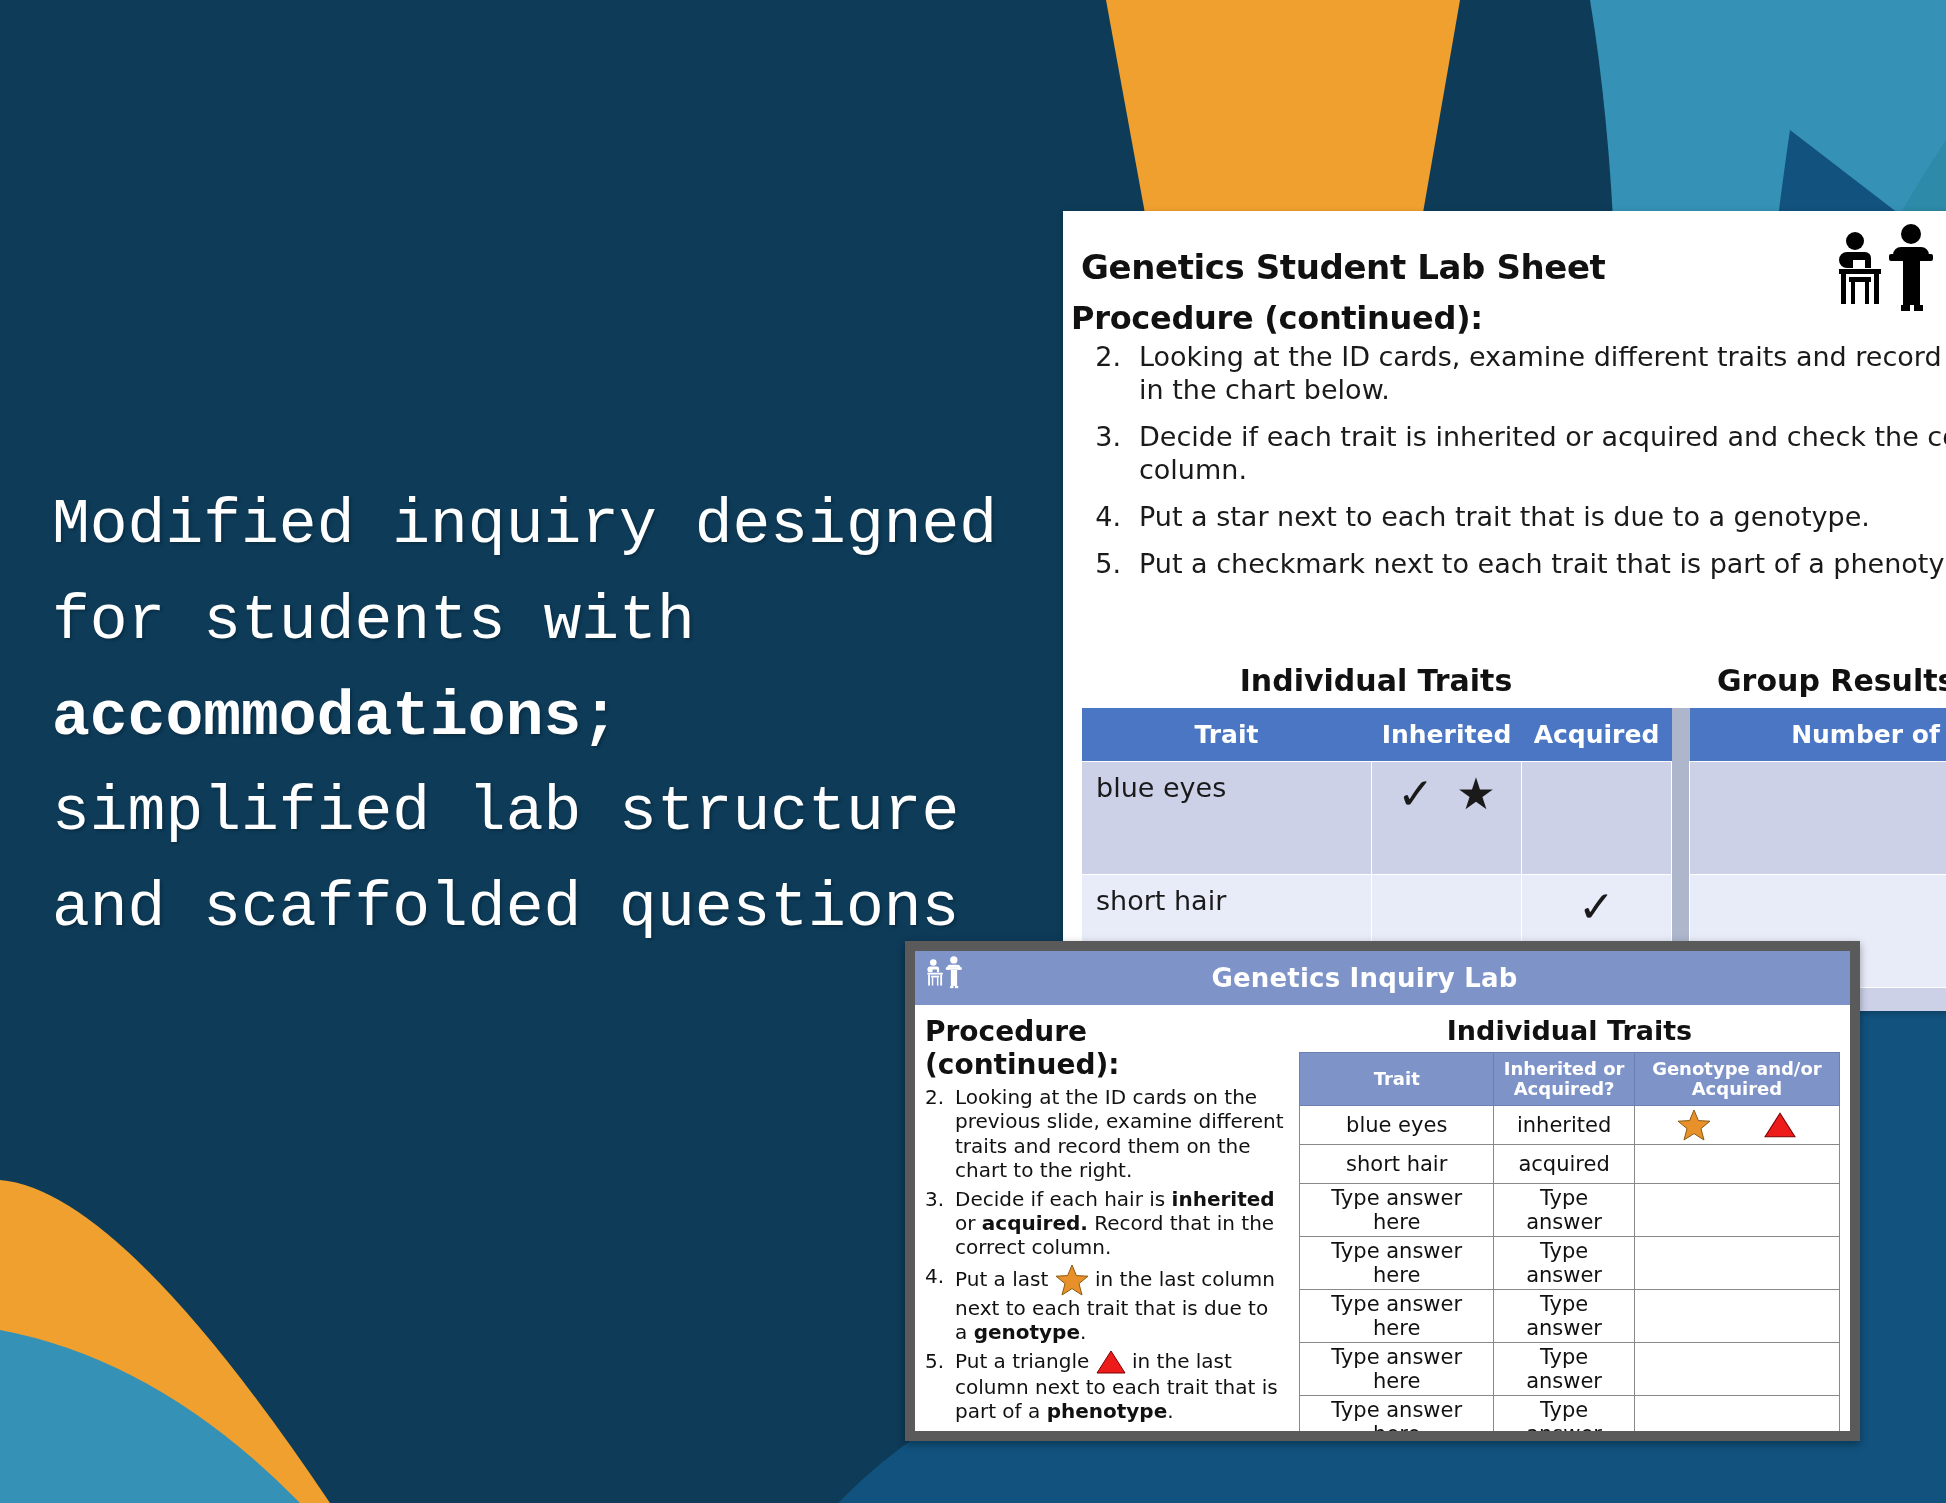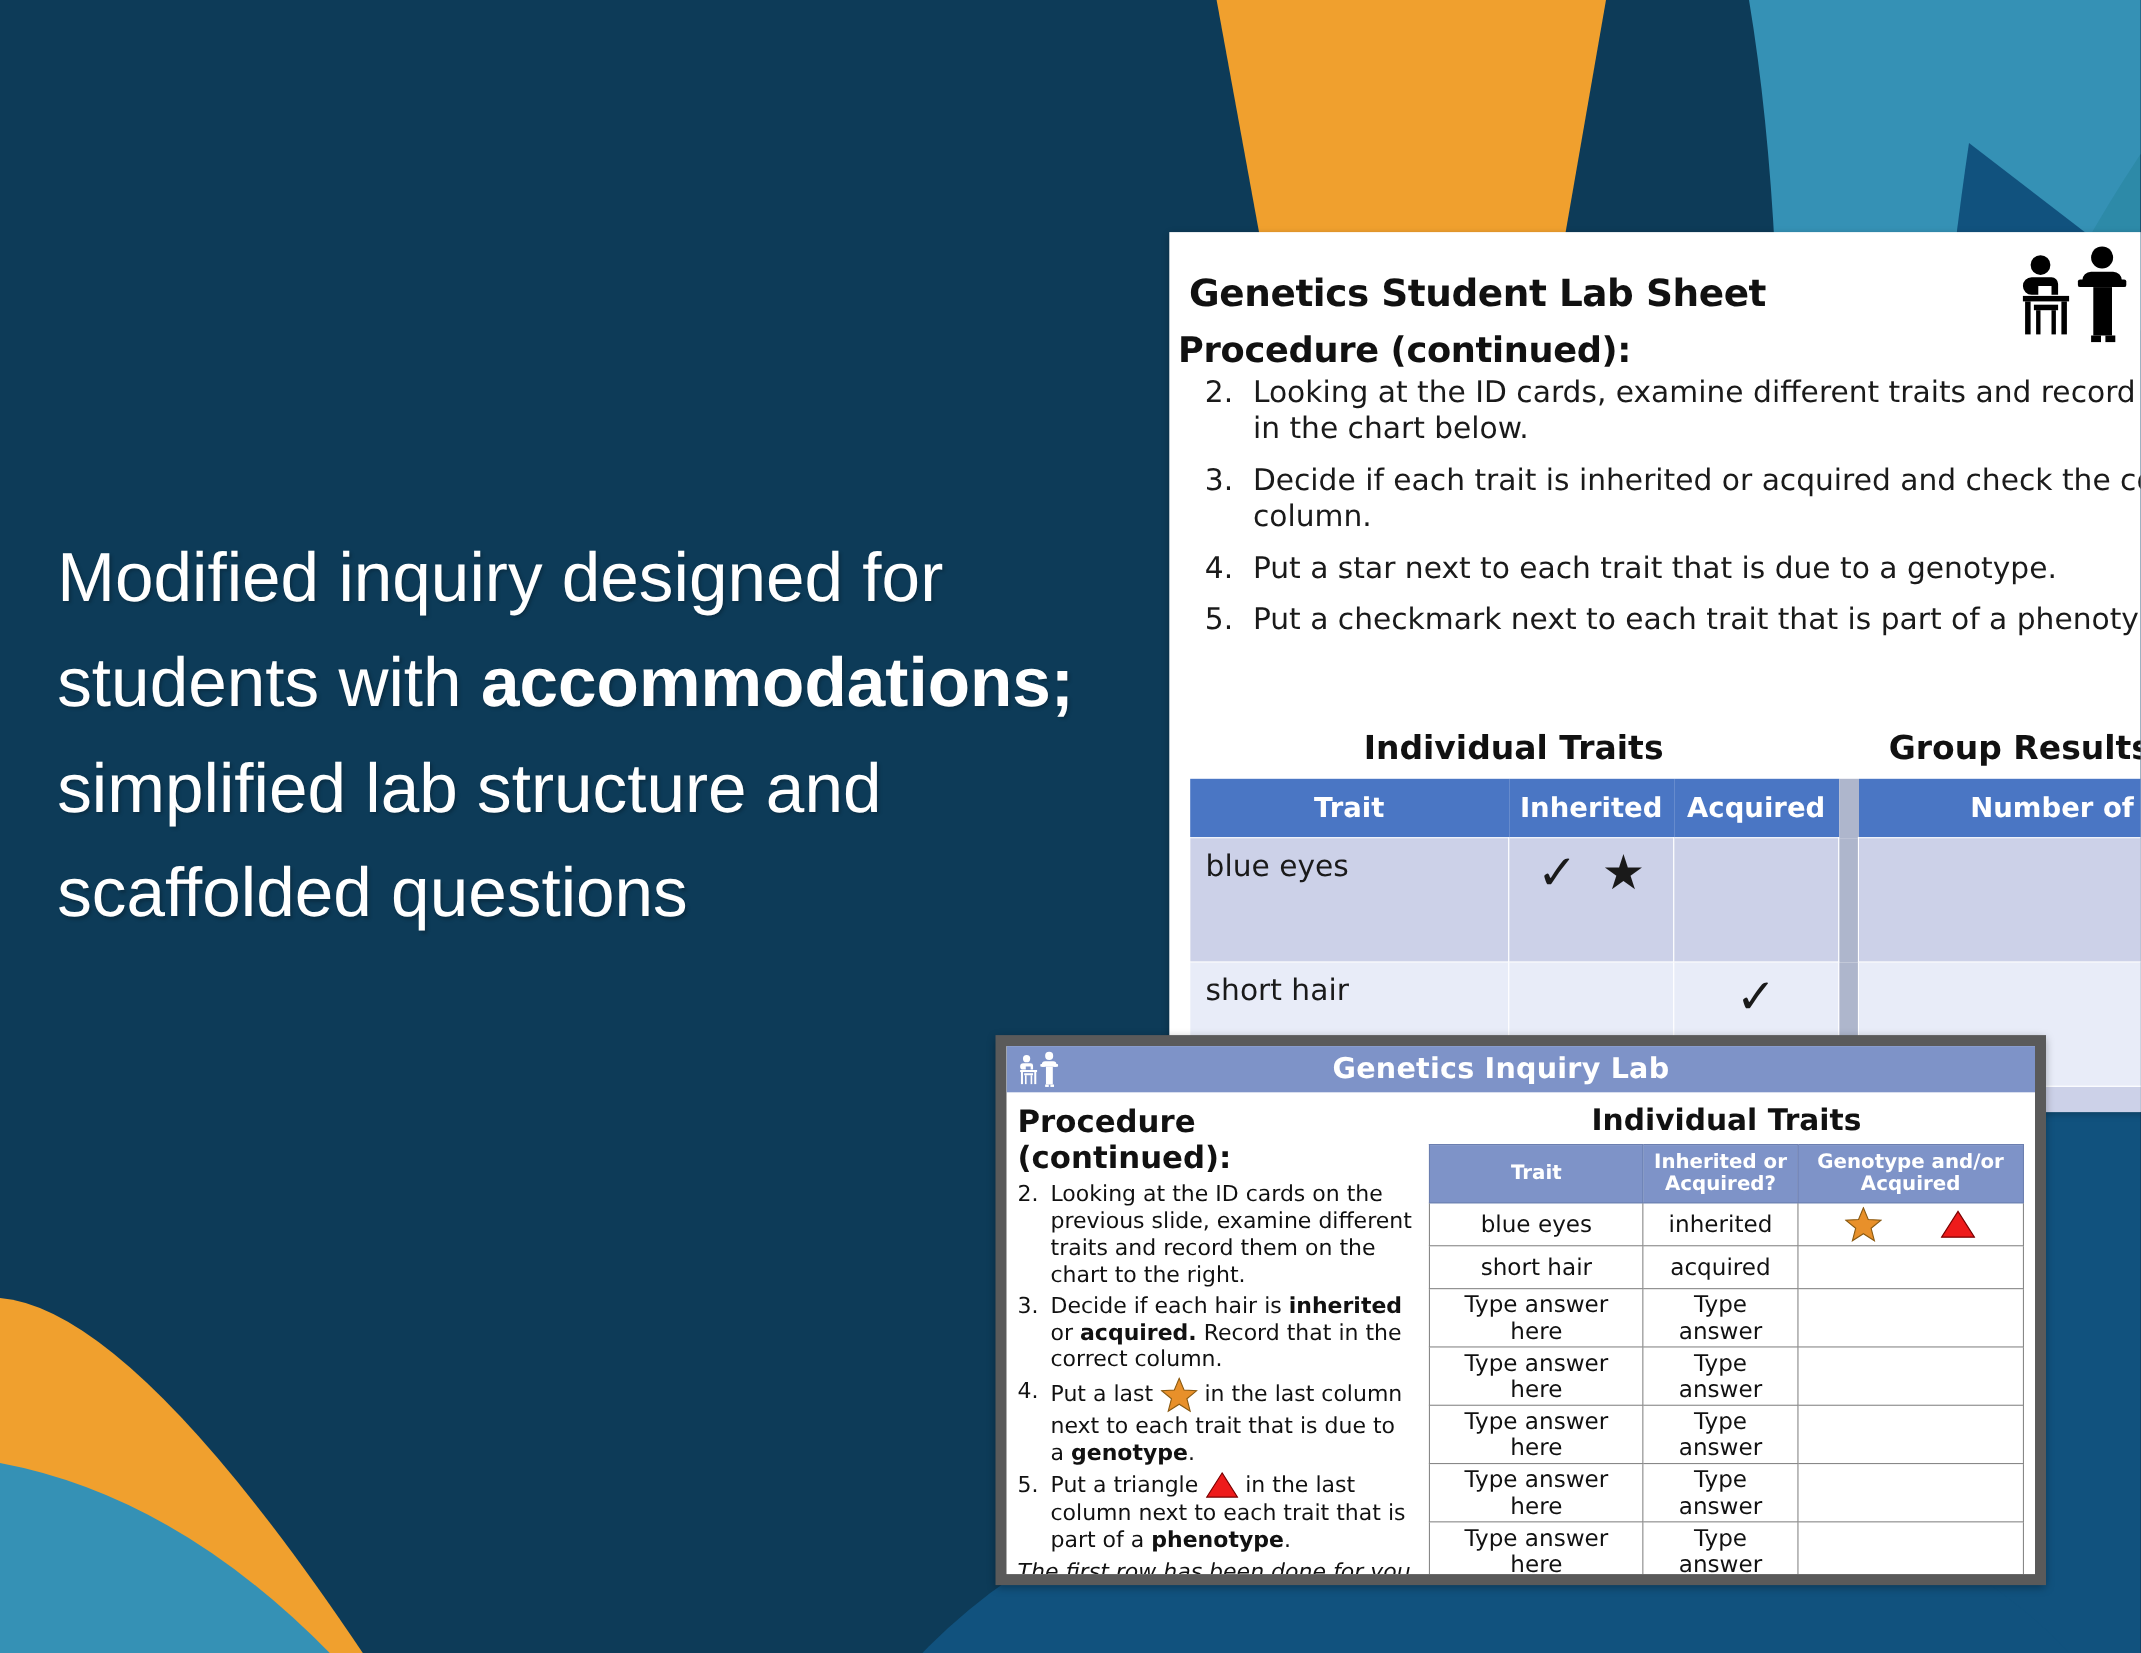--- a/index.html
+++ b/index.html
@@ -18,21 +18,21 @@
   .title{
     position:absolute;left:62px;top:106px;
     font-size:118px;line-height:1.02;font-weight:700;
     color:#ffffff;letter-spacing:-2px;
     font-family:"DejaVu Sans", sans-serif;
     text-shadow:2px 2px 3px rgba(0,0,0,.25);
     white-space:nowrap;
   }
   .body-copy{
     position:absolute;left:52px;top:478px;width:980px;
-    font-family:Liberation Sans, sans-serif;
+    font-family:Liberation Mono, monospace;
     font-size:63px;line-height:1.52;color:#ffffff;
     text-shadow:2px 2px 3px rgba(0,0,0,.22);
   }
   .body-copy b{font-weight:700;}
 
   
   .doc-top{
     position:absolute;left:1063px;top:211px;width:900px;height:800px;
     background:#ffffff;overflow:hidden;
     box-shadow:0 2px 6px rgba(0,0,0,.25);
@@ -81,21 +81,21 @@
   .mark-row{display:flex;align-items:center;justify-content:center;gap:22px;font-size:44px;line-height:1;}
 
   
   .doc-bot{
     position:absolute;left:905px;top:941px;width:955px;height:500px;
     background:#5a5a5a;padding:10px;box-sizing:border-box;
     box-shadow:0 3px 8px rgba(0,0,0,.35);
   }
   .doc-bot-paper{width:100%;height:100%;background:#fff;position:relative;overflow:hidden;}
   .db-titlebar{
-    height:42px;background:#7e93c8;display:flex;align-items:center;position:relative;
+    height:54px;background:#7e93c8;display:flex;align-items:center;position:relative;
   }
   .db-titlebar-text{
     flex:1;text-align:center;color:#ffffff;font-family:"DejaVu Sans",sans-serif;
     font-weight:700;font-size:26px;padding-right:36px;letter-spacing:.2px;
   }
   .db-person{position:absolute;left:8px;top:2px;width:44px;height:38px;}
   .db-body{display:flex;padding:8px 10px 0 10px;}
   .db-left{width:360px;flex:none;}
   .db-right{flex:1;padding-left:14px;}
   .db-h2{

